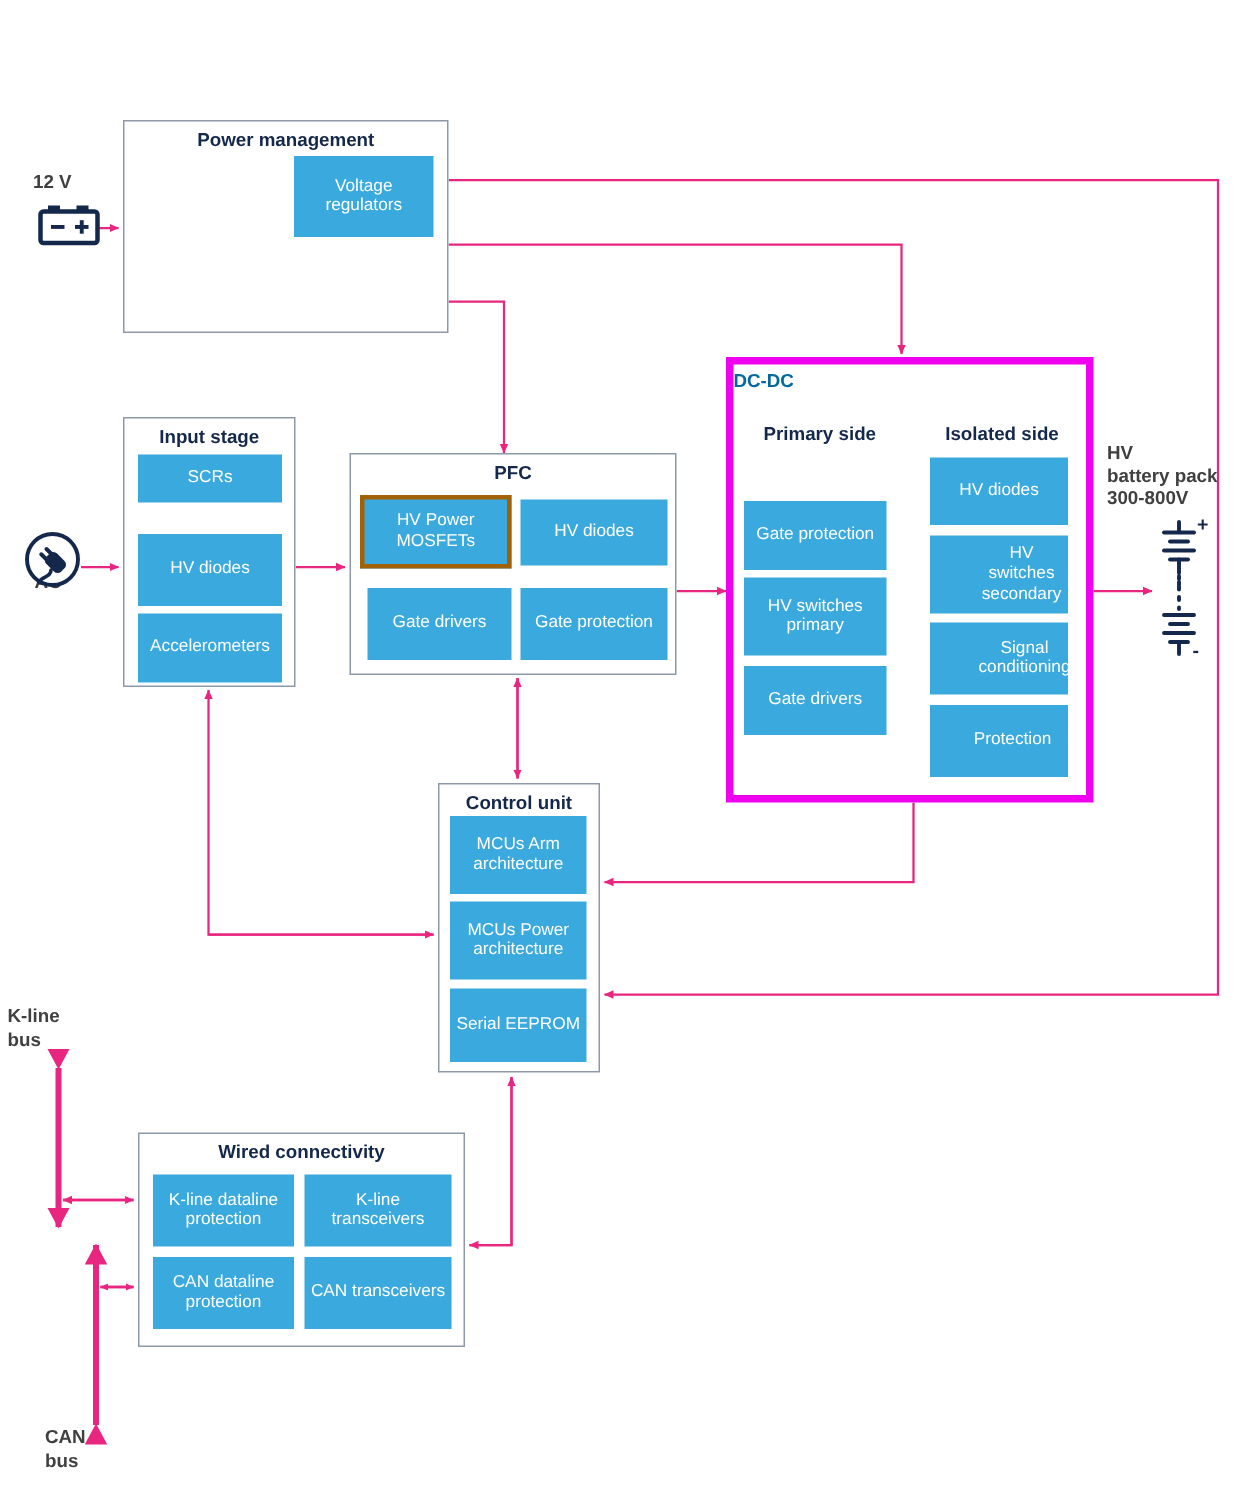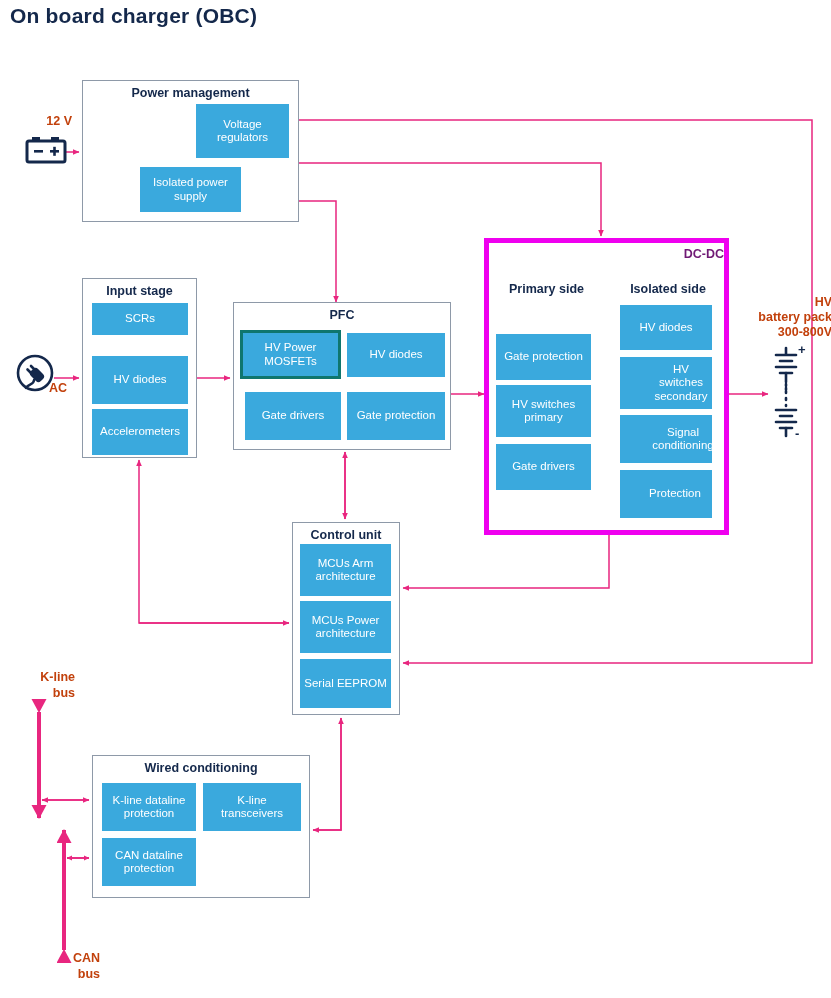--- a/index.html
+++ b/index.html
@@ -22,49 +22,48 @@
   .group-title{
     position:absolute;left:0;right:0;top:5px;text-align:center;
     font-size:12.5px;font-weight:bold;color:#14284b;
   }
   
   .blk{
     position:absolute;background:#3aa9dd;color:#ffffff;
     display:flex;align-items:center;justify-content:center;text-align:center;
     font-size:11.5px;line-height:1.15;box-sizing:border-box;padding:1px 2px;
   }
-  .blk.hl{border:3px solid #0f766e;}
+  .blk.hl{border:3px solid #a16207;}
 
   
   .dcdc{
     position:absolute;border:5px solid #ef00ef;background:#fff;box-sizing:border-box;
   }
   .dcdc-title{
-    position:absolute;left:0;right:0;top:4px;text-align:right;
-    font-size:12.5px;font-weight:bold;color:#701a75;
+    position:absolute;left:0;right:0;top:4px;text-align:left;
+    font-size:12.5px;font-weight:bold;color:#0369a1;
   }
   .side-title{
     position:absolute;font-size:12.5px;font-weight:bold;color:#14284b;text-align:center;
   }
 
   
   .lbl{
-    position:absolute;font-size:12.5px;font-weight:bold;color:#c2410c;
-    text-align:right;line-height:1.18;
+    position:absolute;font-size:12.5px;font-weight:bold;color:#404040;
+    text-align:left;line-height:1.18;
   }
 
   
   .icon{position:absolute;}
 </style>
 </head>
 <body>
 
 <div id="root">
 
-  <div class="page-title">On board charger (OBC)</div>
 
   <svg id="wires" viewBox="0 0 831 998" xmlns="http://www.w3.org/2000/svg">
     <defs>
       <marker id="ar" markerWidth="7" markerHeight="7" refX="6" refY="3.2" orient="auto" markerUnits="userSpaceOnUse">
         <path d="M0,0.4 L6.4,3.2 L0,6 z" fill="#e8267f"></path>
       </marker>
       <marker id="arS" markerWidth="6" markerHeight="6" refX="5.2" refY="2.8" orient="auto" markerUnits="userSpaceOnUse">
         <path d="M0,0.3 L5.4,2.8 L0,5.3 z" fill="#e8267f"></path>
       </marker>
       <marker id="arBig" markerWidth="16" markerHeight="16" refX="13" refY="7.5" orient="auto" markerUnits="userSpaceOnUse">
@@ -135,21 +134,20 @@
     <path d="M17,14 l9,9" stroke="#14284b" stroke-width="2.6" stroke-linecap="round"></path>
     <path d="M13.5,17.5 l9,9" stroke="#14284b" stroke-width="2.6" stroke-linecap="round"></path>
     <rect x="16" y="18" width="14" height="10" rx="3.5" transform="rotate(45 23 23)" fill="#14284b"></rect>
     <path d="M20,28 C20,33 14,32 12,36" stroke="#14284b" stroke-width="2.4" fill="none" stroke-linecap="round"></path>
   </svg>
 
   <div class="group" style="left:82px;top:80px;width:217px;height:142px;">
     <div class="group-title">Power management</div>
   </div>
   <div class="blk" style="left:196px;top:104px;width:93px;height:54px;">Voltage regulators</div>
-  <div class="blk" style="left:140px;top:167px;width:101px;height:45px;">Isolated power supply</div>
 
   <div class="group" style="left:82px;top:278px;width:115px;height:180px;">
     <div class="group-title">Input stage</div>
   </div>
   <div class="blk" style="left:92px;top:303px;width:96px;height:32px;">SCRs</div>
   <div class="blk" style="left:92px;top:356px;width:96px;height:48px;">HV diodes</div>
   <div class="blk" style="left:92px;top:409px;width:96px;height:46px;">Accelerometers</div>
 
   <div class="group" style="left:233px;top:302px;width:218px;height:148px;">
     <div class="group-title">PFC</div>
@@ -198,24 +196,25 @@
   </svg>
 
   <div class="group" style="left:292px;top:522px;width:108px;height:193px;">
     <div class="group-title">Control unit</div>
   </div>
   <div class="blk" style="left:300px;top:544px;width:91px;height:52px;">MCUs Arm architecture</div>
   <div class="blk" style="left:300px;top:601px;width:91px;height:52px;">MCUs Power architecture</div>
   <div class="blk" style="left:300px;top:659px;width:91px;height:49px;">Serial EEPROM</div>
 
   <div class="group" style="left:92px;top:755px;width:218px;height:143px;">
-    <div class="group-title">Wired conditioning</div>
+    <div class="group-title">Wired connectivity</div>
   </div>
   <div class="blk" style="left:102px;top:783px;width:94px;height:48px;">K-line dataline protection</div>
   <div class="blk" style="left:203px;top:783px;width:98px;height:48px;">K-line transceivers</div>
   <div class="blk" style="left:102px;top:838px;width:94px;height:48px;">CAN dataline protection</div>
+  <div class="blk" style="left:203px;top:838px;width:98px;height:48px;">CAN transceivers</div>
 
   <div class="lbl" style="left:5px;top:670px;width:70px;">K-line</div>
   <div class="lbl" style="left:5px;top:686px;width:70px;">bus</div>
   <div class="lbl" style="left:30px;top:951px;width:70px;">CAN</div>
   <div class="lbl" style="left:30px;top:967px;width:70px;">bus</div>
 
 </div>
 
 </body></html>

